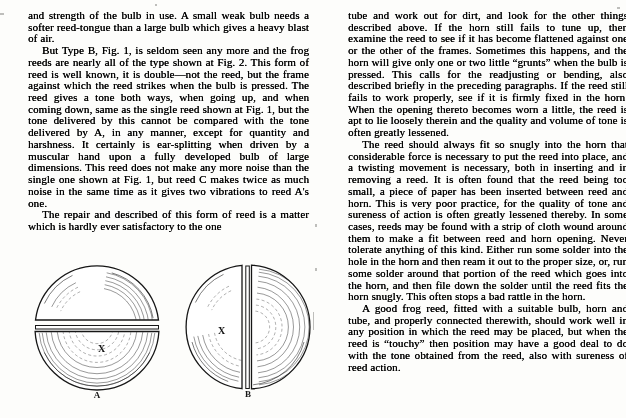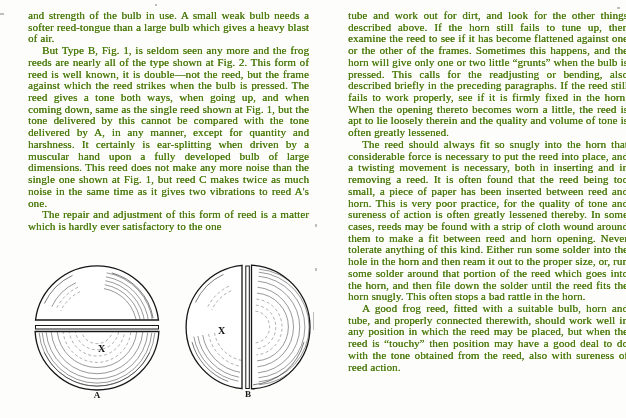--- a/index.html
+++ b/index.html
@@ -1,18 +1,18 @@
 <!DOCTYPE html>
 <html><head>
 <meta charset="utf-8">
 <style>
   html,body{margin:0;padding:0;background:#ffffff;}
   .page{
     position:relative;width:626px;height:418px;overflow:hidden;
-    background:#fdfdfb;color:#4d7c0f;
+    background:#fdfdfb;color:#000000;
     font-family:"Liberation Serif","DejaVu Serif",serif;
   }
   .col{
     position:absolute;top:10px;text-align:justify;
     font-size:11px;line-height:11.72px;letter-spacing:0.1px;
     text-shadow:0.25px 0 0 currentColor;
   }
   .col p{margin:0;}
   .col p.indent{text-indent:14px;}
   .col-left{left:28px;width:281px;}
@@ -30,21 +30,21 @@
   .speck{position:absolute;background:#8a8a86;opacity:0.55;}
 </style>
 </head>
 <body>
 
 <div class="page">
 
   <div class="col col-left">
     <p>and strength of the bulb in use. A small weak bulb needs a softer reed-tongue than a large bulb which gives a heavy blast of air.</p>
     <p class="indent">But Type B, Fig. 1, is seldom seen any more and the frog reeds are nearly all of the type shown at Fig. 2. This form of reed is well known, it is double—not the reed, but the frame against which the reed strikes when the bulb is pressed. The reed gives a tone both ways, when going up, and when coming down, same as the single reed shown at Fig. 1, but the tone delivered by this cannot be compared with the tone delivered by A, in any manner, except for quantity and harshness. It certainly is ear-splitting when driven by a muscular hand upon a fully developed bulb of large dimensions. This reed does not make any more noise than the single one shown at Fig. 1, but reed C makes twice as much noise in the same time as it gives two vibrations to reed A's one.</p>
-    <p class="indent">The repair and adjustment of this form of reed is a matter which is hardly ever satisfactory to the one</p>
+    <p class="indent">The repair and described of this form of reed is a matter which is hardly ever satisfactory to the one</p>
   </div>
 
   <div class="col col-right">
     <p>tube and work out for dirt, and look for the other things described above. If the horn still fails to tune up, then examine the reed to see if it has become flattened against one or the other of the frames. Sometimes this happens, and the horn will give only one or two little “grunts” when the bulb is pressed. This calls for the readjusting or bending, also described briefly in the preceding paragraphs. If the reed still fails to work properly, see if it is firmly fixed in the horn. When the opening thereto becomes worn a little, the reed is apt to lie loosely therein and the quality and volume of tone is often greatly lessened.</p>
     <p class="indent">The reed should always fit so snugly into the horn that considerable force is necessary to put the reed into place, and a twisting movement is necessary, both in inserting and in removing a reed. It is often found that the reed being too small, a piece of paper has been inserted between reed and horn. This is very poor practice, for the quality of tone and sureness of action is often greatly lessened thereby. In some cases, reeds may be found with a strip of cloth wound around them to make a fit between reed and horn opening. Never tolerate anything of this kind. Either run some solder into the hole in the horn and then ream it out to the proper size, or, run some solder around that portion of the reed which goes into the horn, and then file down the solder until the reed fits the horn snugly. This often stops a bad rattle in the horn.</p>
     <p class="indent">A good frog reed, fitted with a suitable bulb, horn and tube, and properly connected therewith, should work well in any position in which the reed may be placed, but when the reed is “touchy” then position may have a good deal to do with the tone obtained from the reed, also with sureness of reed action.</p>
   </div>
 
   <svg class="fig fig-a" width="150" height="150" viewBox="0 0 150 150">
     <defs>

